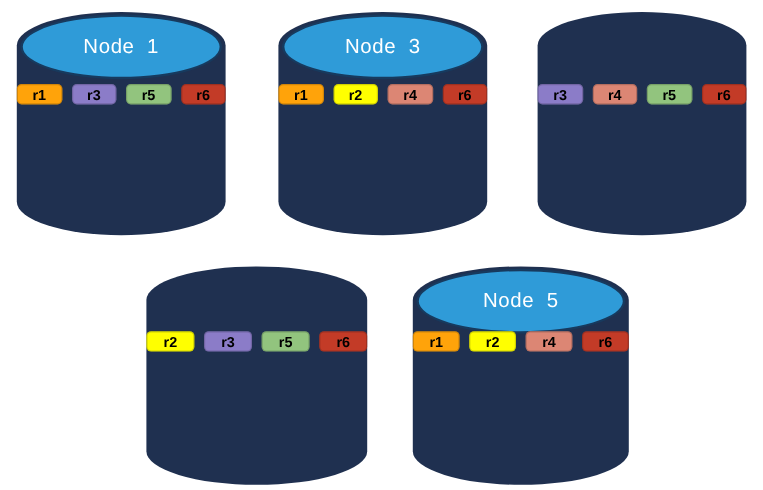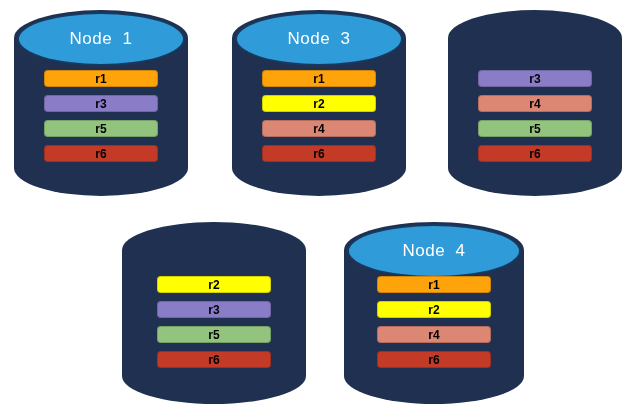--- a/index.html
+++ b/index.html
@@ -33,21 +33,21 @@
     display:flex;align-items:center;justify-content:center;
   }
   .cyl-title{
     color:var(--title_text,#FFFFFF);
     font-size:17px;
     letter-spacing:0.5px;
     white-space:pre;
   }
   .bars{
     position:absolute;top:60px;left:0;right:0;
-    display:flex;flex-direction:column;align-items:center;gap:8px;
+    display:flex;flex-direction:row;align-items:center;gap:8px;
   }
   .n4 .bars,.n5 .bars{top:54px;}
   .bar{
     width:114px;height:17px;
     border-radius:4px;
     display:flex;align-items:center;justify-content:center;
     font-weight:bold;font-size:12px;color:#000;
     box-shadow:inset 0 0 0 1px rgba(0,0,0,0.18);
   }
 </style>
@@ -98,21 +98,21 @@
       <div class="bar" style="background-color: rgb(255, 255, 0);">r2</div>
       <div class="bar" style="background-color: rgb(139, 124, 200);">r3</div>
       <div class="bar" style="background-color: rgb(146, 196, 126);">r5</div>
       <div class="bar" style="background-color: rgb(195, 59, 39);">r6</div>
     </div>
   </div>
 
   <div class="node n5">
     <div class="cyl-body"></div>
     <div class="cyl-top">
-      <div class="cyl-title">Node  4</div>
+      <div class="cyl-title">Node  5</div>
     </div>
     <div class="bars">
       <div class="bar" style="background-color: rgb(255, 163, 10);">r1</div>
       <div class="bar" style="background-color: rgb(255, 255, 0);">r2</div>
       <div class="bar" style="background-color: rgb(220, 134, 116);">r4</div>
       <div class="bar" style="background-color: rgb(195, 59, 39);">r6</div>
     </div>
   </div>
 
 </div>

